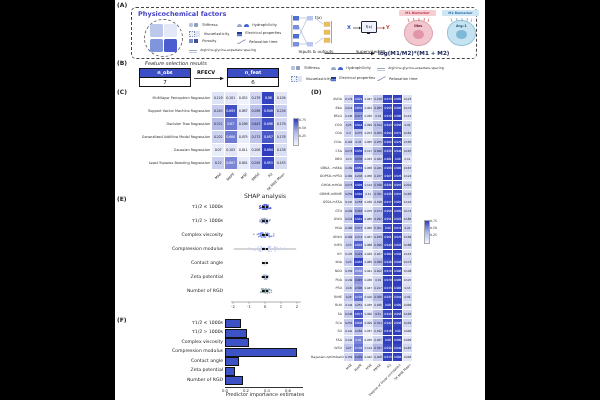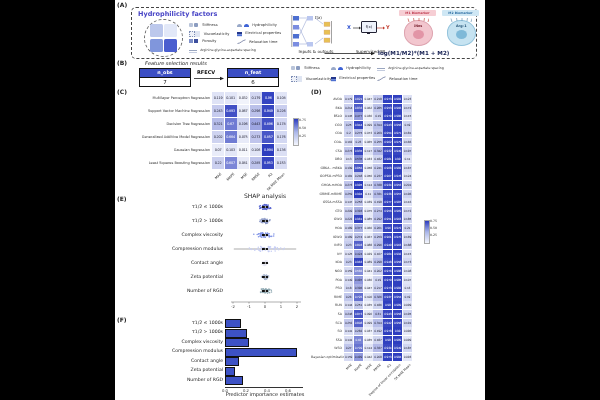--- a/index.html
+++ b/index.html
@@ -65,21 +65,21 @@
   .f-tick{position:absolute;font-size:3.8px;color:#333;transform:translateX(-50%);}
   #f-xlabel{font-size:5px;color:#222;text-align:center;}
 </style>
 </head>
 <body>
 
 <div id="figure">
 
   <span class="abs panel-letter" style="left:2px;top:1px;">(A)</span>
   <div class="abs" id="a-box"></div>
-  <span class="abs" id="a-title">Hydrophilicity factors</span>
+  <span class="abs" id="a-title">Physicochemical factors</span>
 
   <div class="abs" id="a-circle">
     <span class="sq" style="left:4.5px;top:4px;background:#bcc8ec;"></span>
     <span class="sq" style="left:19px;top:4px;background:#e2e8f8;"></span>
     <span class="sq" style="left:4.5px;top:18.5px;background:#8096dc;"></span>
     <span class="sq" style="left:19px;top:18.5px;background:#4a5ecf;"></span>
   </div>
 
   <span class="leg-item" style="left:74px;top:23px;">
     <span class="icn icn-stiffness"></span>

